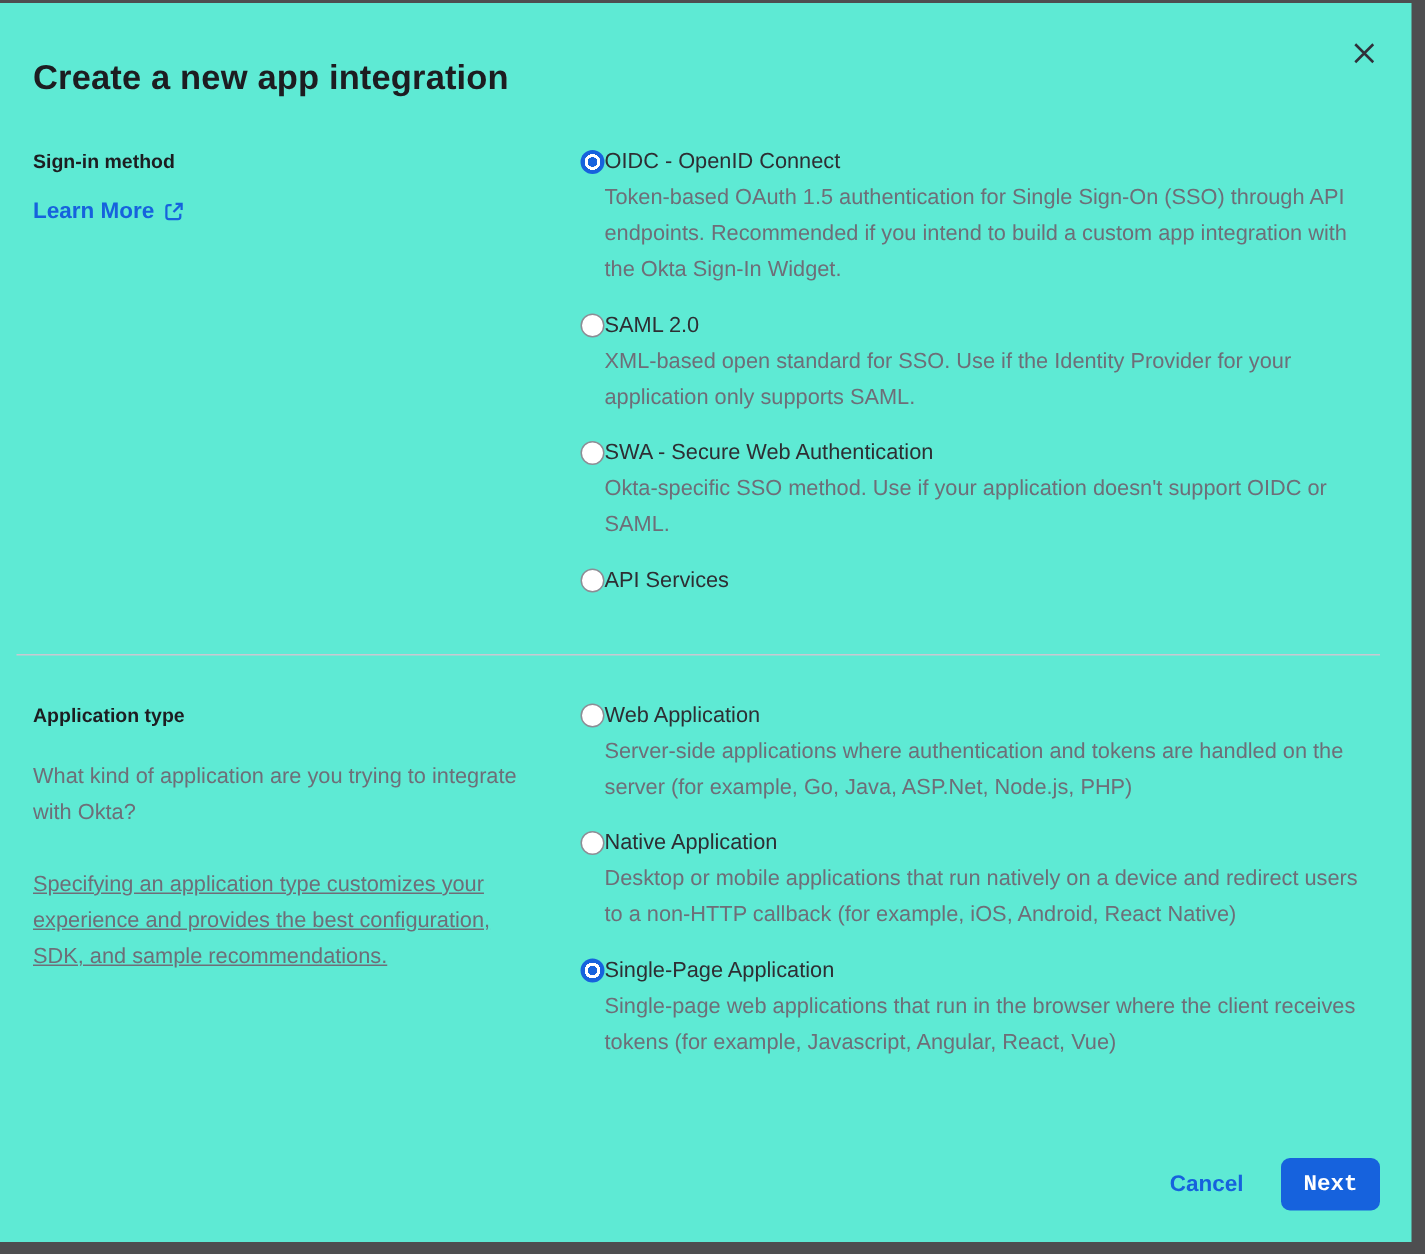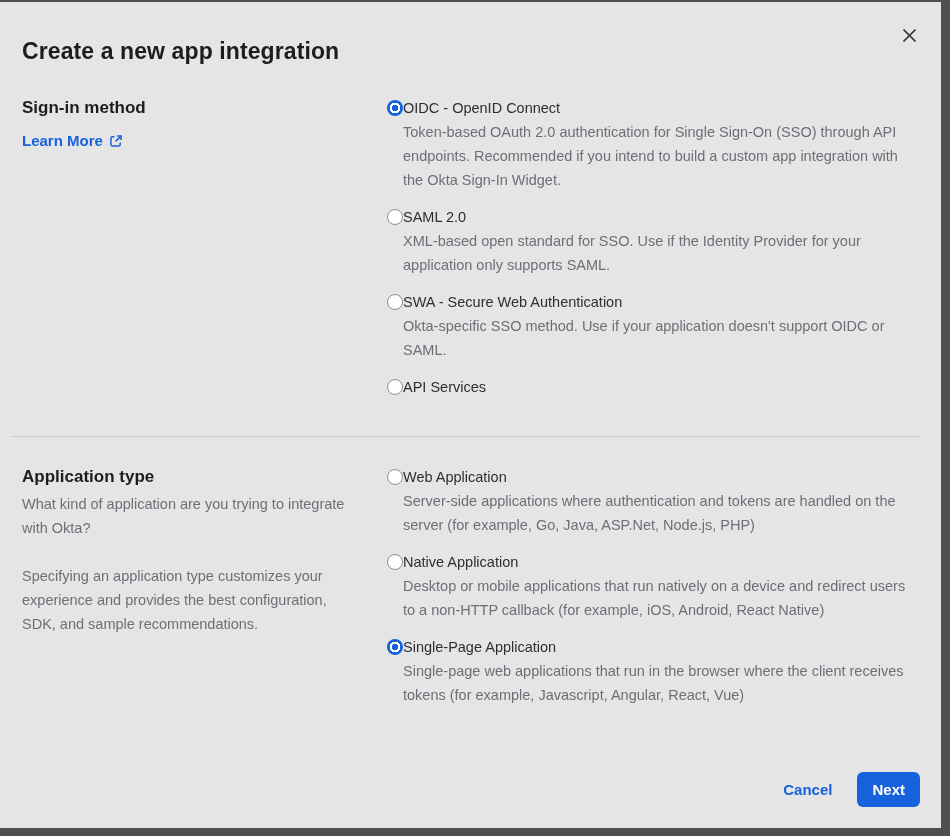--- a/index.html
+++ b/index.html
@@ -6,21 +6,21 @@
   html, body { width: 950px; height: 836px; }
   body {
     background: #4e4e50;
     font-family: "Liberation Sans", sans-serif;
     position: relative;
     overflow: hidden;
   }
   .modal {
     position: absolute;
     top: 2px; left: 0; right: 9px; bottom: 8px;
-    background: #e5e5e5;
+    background: #5eead4;
     display: flex;
     flex-direction: column;
   }
   .modal-header {
     position: relative;
     padding: 36px 22px 0 22px;
   }
   .modal-title {
     font-size: 23px;
     font-weight: 700;
@@ -46,45 +46,45 @@
     display: grid;
     grid-template-columns: 343px 1fr;
     column-gap: 22px;
     padding: 0 21px 0 22px;
   }
   .section-signin { margin-top: 31px; }
   .section-apptype { margin-top: 28px; }
 
   .left-col { padding-top: 1px; }
   .section-label {
-    font-size: 17px;
+    font-size: 13px;
     font-weight: 700;
     color: #1d1d21;
     line-height: 22px;
   }
   .learn-more {
     margin-top: 13px;
     display: inline-flex;
     align-items: center;
     gap: 6px;
     font-size: 15px;
     font-weight: 700;
     color: #1662dd;
     text-decoration: none;
     cursor: pointer;
     text-align: center;
   }
   .left-paragraph {
-    margin-top: 4px;
+    margin-top: 18px;
     font-size: 14.5px;
     line-height: 24px;
     color: #6e6e78;
     max-width: 340px;
   }
-  .left-paragraph + .left-paragraph { margin-top: 24px; }
+  .left-paragraph + .left-paragraph { margin-top: 24px; text-decoration: underline; }
 
   .options { display: flex; flex-direction: column; }
   .option {
     display: grid;
     grid-template-columns: 16px 1fr;
     margin-bottom: 13px;
     cursor: pointer;
   }
   .radio {
     width: 16px; height: 16px;
@@ -132,21 +132,21 @@
     font-size: 15px;
     font-weight: 700;
     color: #1662dd;
     cursor: pointer;
     padding: 8px 0;
   }
   .next-btn {
     background: #1662dd;
     border: none;
     border-radius: 6px;
-    font-family: Liberation Sans, sans-serif;
+    font-family: Liberation Mono, monospace;
     font-size: 15px;
     font-weight: 700;
     color: #ffffff;
     padding: 9px 15px;
     min-width: 58px;
     cursor: pointer;
   }
 </style>
 </head>
 <body>
@@ -175,21 +175,21 @@
             <path d="M13.6 2.4 L7.6 8.4" stroke="#1662dd" stroke-width="1.7" fill="none"></path>
           </svg>
         </a>
       </div>
       <div class="options" role="radiogroup">
 
         <label class="option">
           <span class="radio selected"></span>
           <span class="option-text">
             <span class="option-label">OIDC - OpenID Connect</span>
-            <span class="option-desc">Token-based OAuth 2.0 authentication for Single Sign-On (SSO) through API endpoints. Recommended if you intend to build a custom app integration with the Okta Sign-In Widget.</span>
+            <span class="option-desc">Token-based OAuth 1.5 authentication for Single Sign-On (SSO) through API endpoints. Recommended if you intend to build a custom app integration with the Okta Sign-In Widget.</span>
           </span>
         </label>
 
         <label class="option">
           <span class="radio"></span>
           <span class="option-text">
             <span class="option-label">SAML 2.0</span>
             <span class="option-desc">XML-based open standard for SSO. Use if the Identity Provider for your application only supports SAML.</span>
           </span>
         </label>

